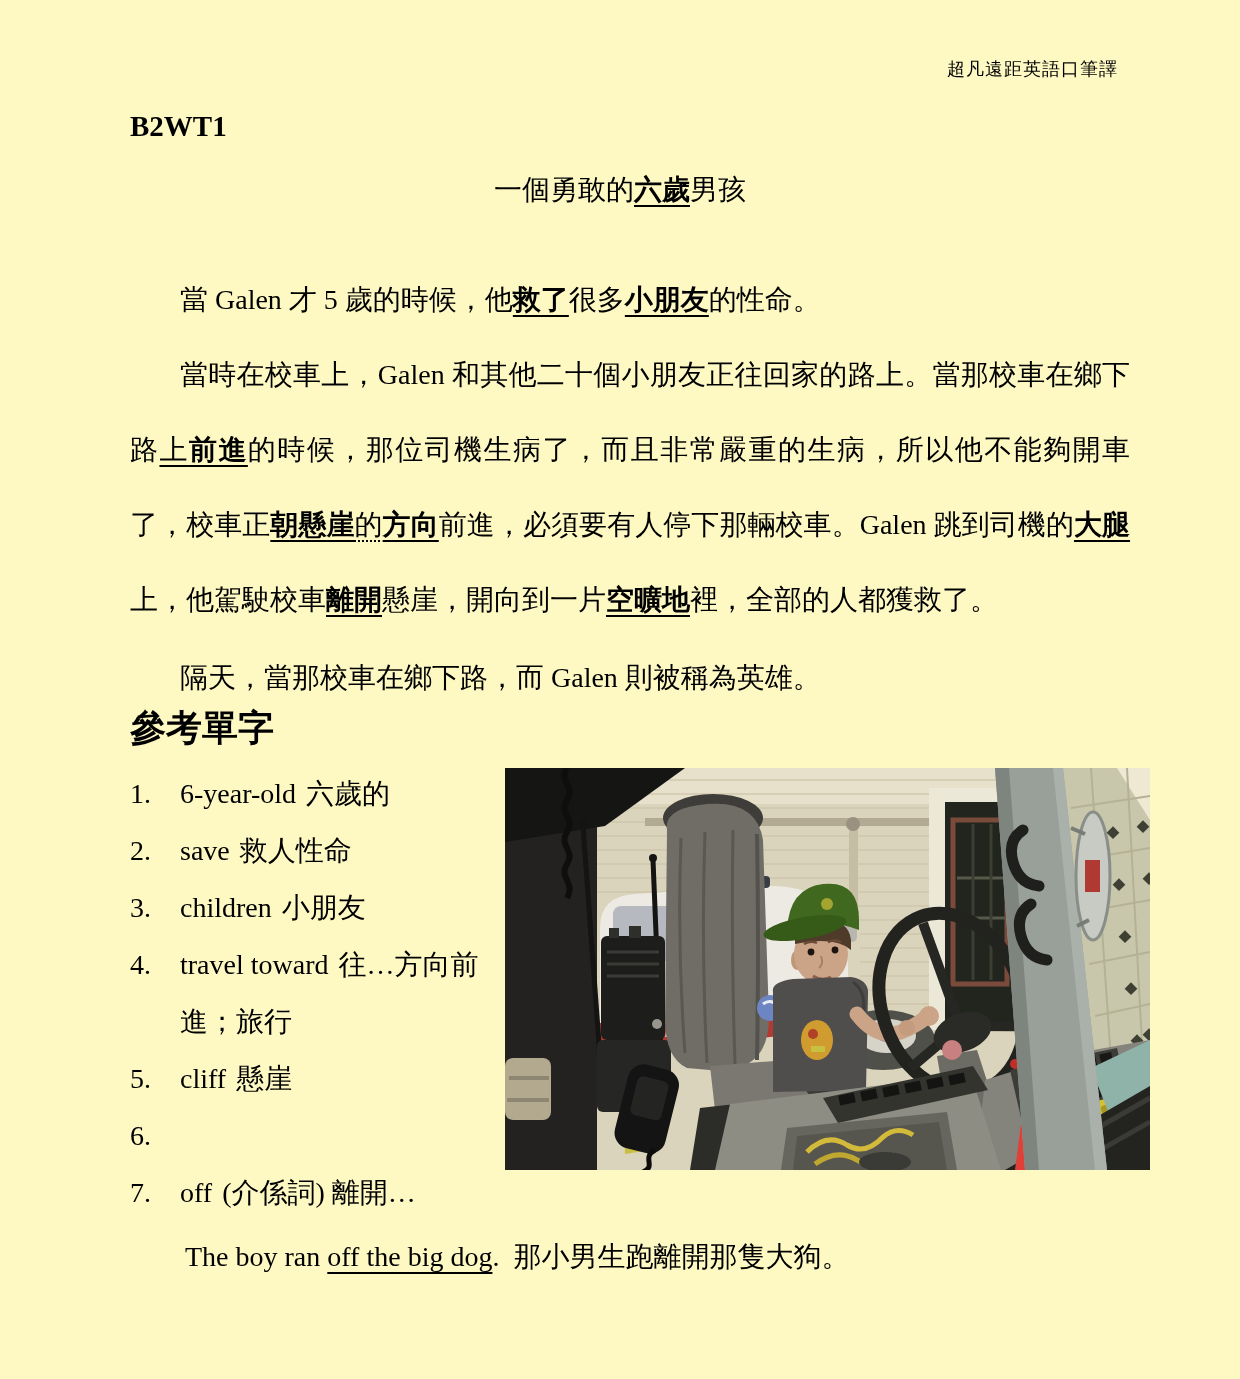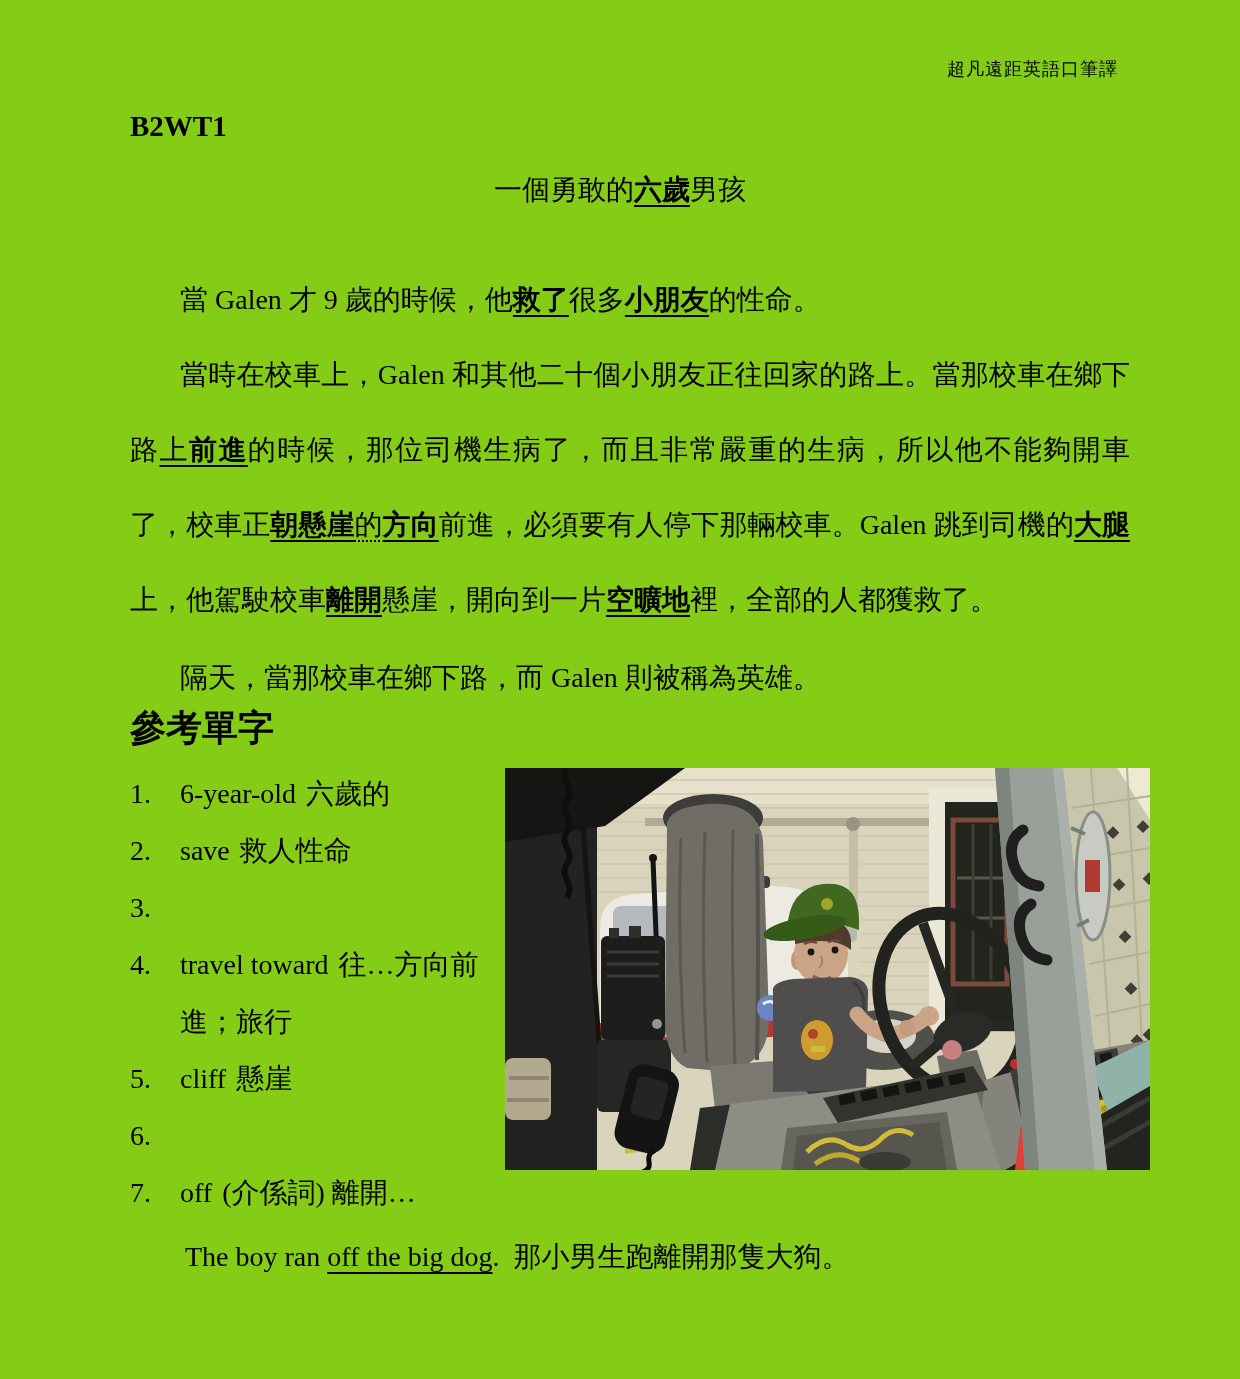--- a/index.html
+++ b/index.html
@@ -1,16 +1,16 @@
 <!DOCTYPE html>
 <html><head>
 <meta charset="utf-8">
 <style>
   html,body{margin:0;padding:0;background:#888;}
-  .page{position:relative;width:1240px;height:1379px;background:#84cc16;
+  .page{position:relative;width:1240px;height:1379px;background:#fef9c3;
         font-family:"Liberation Serif","DejaVu Serif",serif;color:#000;overflow:hidden;}
   .hdr{position:absolute;top:57px;right:122px;font-size:18px;letter-spacing:1px;}
   .code{position:absolute;left:130px;top:110px;font-size:29px;font-weight:bold;font-family:Liberation Serif, serif;}
   .doctitle{position:absolute;left:0;top:171px;width:100%;text-align:center;font-size:28px;}
   .para{position:absolute;left:130px;width:1000px;font-size:28px;line-height:75px;}
   .p1{top:234px;text-indent:50px;}
   .p2{top:309px;text-indent:50px;text-align:justify;text-justify:inter-ideograph;}
   .p3{top:612px;text-indent:50px;}
   .vhead{position:absolute;left:130px;top:704px;font-size:36px;font-weight:bold;}
   .vocab{position:absolute;left:130px;top:765px;width:400px;font-size:28px;line-height:57px;}
@@ -33,21 +33,21 @@
 <body>
 
 <div class="page">
 
   <div class="hdr">超凡遠距英語口筆譯</div>
 
   <div class="code">B2WT1</div>
 
   <div class="doctitle"><span class="r-n">一個勇敢的</span><span class="r-bu">六歲</span><span class="r-n">男孩</span></div>
 
-  <p class="para p1"><span class="r-n">當 Galen 才 9 歲的時候，他</span><span class="r-bu">救了</span><span class="r-n">很多</span><span class="r-bu">小朋友</span><span class="r-n">的性命。</span></p>
+  <p class="para p1"><span class="r-n">當 Galen 才 5 歲的時候，他</span><span class="r-bu">救了</span><span class="r-n">很多</span><span class="r-bu">小朋友</span><span class="r-n">的性命。</span></p>
 
   <p class="para p2"><span class="r-n">當時在校車上，Galen 和其他二十個小朋友正往回家的路上。當那校車在鄉下路</span><span class="r-u">上</span><span class="r-bu">前進</span><span class="r-n">的時候，那位司機生病了，而且非常嚴重的生病，所以他不能夠開車了，校車正</span><span class="r-bu">朝懸崖</span><span class="r-du">的</span><span class="r-bu">方向</span><span class="r-n">前進，必須要有人停下那輛校車。Galen 跳到司機的</span><span class="r-bu">大腿</span><span class="r-n">上，他駕駛校車</span><span class="r-bu">離開</span><span class="r-n">懸崖，開向到一片</span><span class="r-bu">空曠地</span><span class="r-n">裡，全部的人都獲救了。</span></p>
 
   <p class="para p3">隔天，當那校車在鄉下路，而 Galen 則被稱為英雄。</p>
 
   <div class="vhead">參考單字</div>
 
   <div class="vocab">
 
       <div class="vitem">
@@ -55,20 +55,21 @@
         <span class="vtext"><span class="vterm">6-year-old</span><span class="vdef">六歲的</span></span>
       </div>
 
       <div class="vitem">
         <span class="vnum">2.</span>
         <span class="vtext"><span class="vterm">save</span><span class="vdef">救人性命</span></span>
       </div>
 
       <div class="vitem">
         <span class="vnum">3.</span>
+        <span class="vtext"><span class="vterm">children</span><span class="vdef">小朋友</span></span>
       </div>
 
       <div class="vitem">
         <span class="vnum">4.</span>
         <span class="vtext"><span class="vterm">travel toward</span><span class="vdef">往…方向前進；旅行</span></span>
       </div>
 
       <div class="vitem">
         <span class="vnum">5.</span>
         <span class="vtext"><span class="vterm">cliff</span><span class="vdef">懸崖</span></span>

